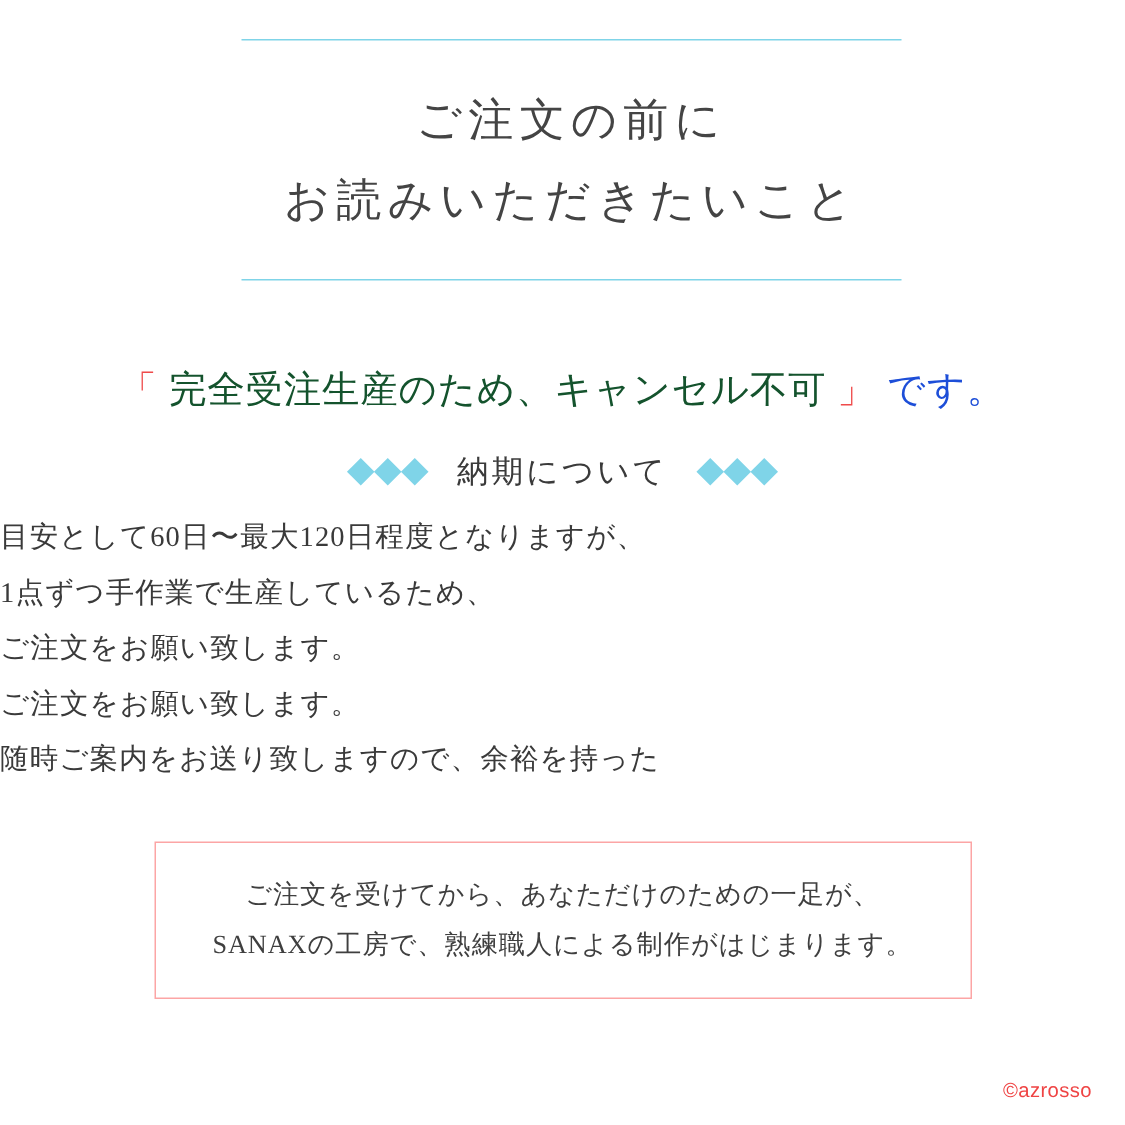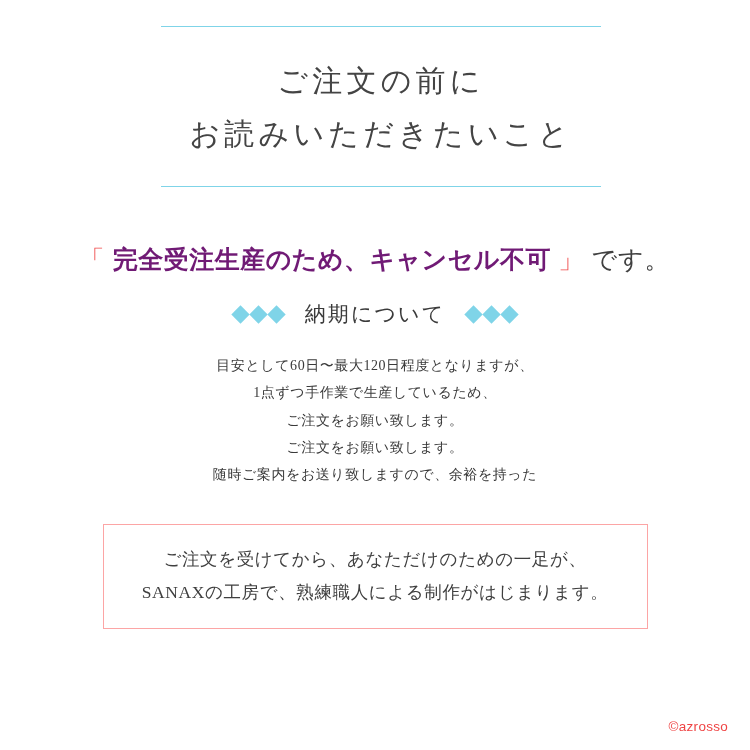--- a/index.html
+++ b/index.html
@@ -61,26 +61,25 @@
     font-size: 25px;
     letter-spacing: 0.04em;
     color: #3a3a3a;
     white-space: nowrap;
   }
   .notice .bracket {
     color: #ef4b4b;
     font-size: 25px;
   }
   .notice .hl {
-    color: #701a75;
+    color: #14532d;
     letter-spacing: 0.02em;
-    font-weight: bold;
   }
   .notice .tail {
-    color: #404040;
+    color: #1d4ed8;
     margin-top: 17px;
   }
 
   
   .section-head {
     display: flex;
     align-items: center;
     justify-content: center;
     gap: 16px;
     margin-top: 24px;
@@ -98,23 +97,23 @@
     background: #7fd4e8;
     transform: rotate(45deg);
     display: inline-block;
   }
   .section-head .label {
     padding: 0 6px;
   }
 
   
   .body-text {
-    margin-top: 24px;
-    text-align: center;
-    font-size: 14px;
+    margin-top: 12px;
+    text-align: left;
+    font-size: 19px;
     line-height: 1.95;
     letter-spacing: 0.04em;
     color: #3a3a3a;
   }
   .body-text .line {
     display: block;
   }
 
   
   .note-box {

